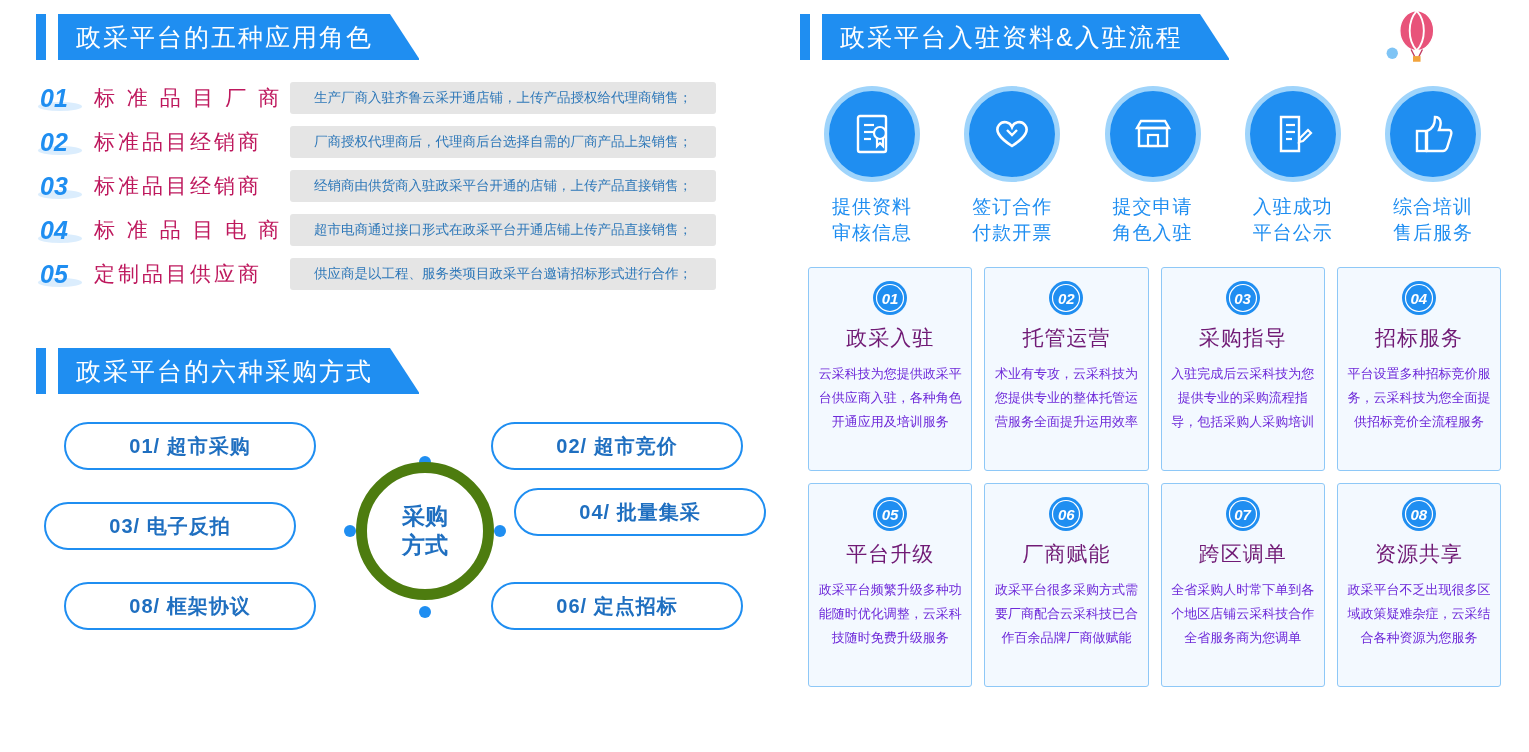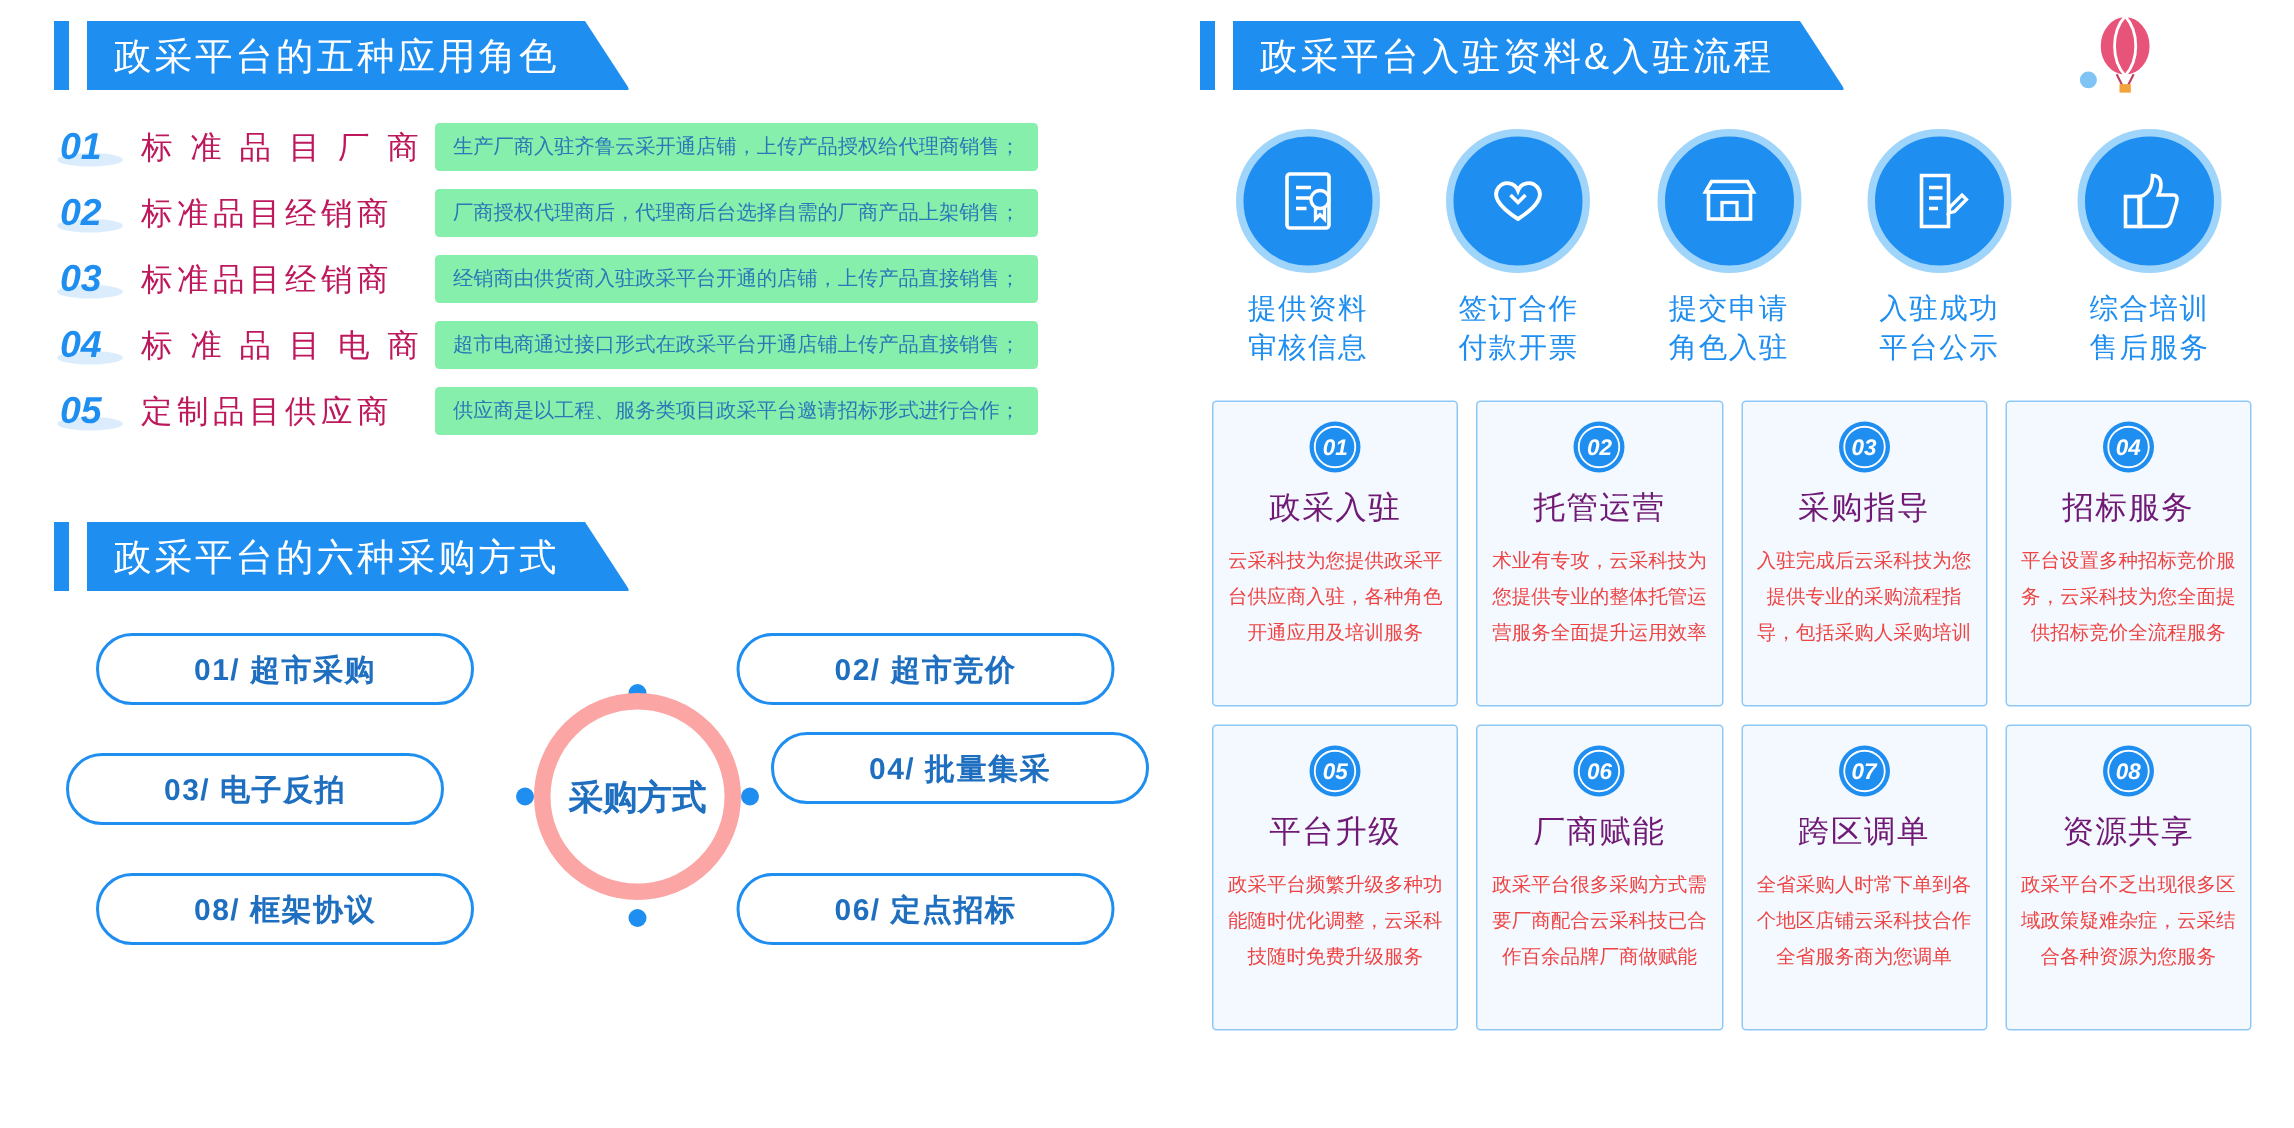--- a/index.html
+++ b/index.html
@@ -39,44 +39,44 @@
   .role-num::after {
     content:""; position:absolute; left: 2px; bottom: 2px;
     width: 44px; height: 9px; border-radius: 50%;
     background: rgba(31,142,241,.16);
   }
   .role-name {
     font-size: 21px; color: #be185d; letter-spacing: 3px;
     width: 196px; white-space: nowrap;
   }
   .role-desc {
-    background: #86efac; color: #2d77b8; font-size: 13.5px;
-    padding: 7px 12px; border-radius: 3px; white-space: nowrap;
+    background: #e5e5e5; color: #2d77b8; font-size: 13.5px;
+    padding: 7px 24px; border-radius: 3px; white-space: nowrap;
   }
 
   
   .ways-head { margin-top: 52px; }
   .ways-wrap { position: relative; height: 250px; margin-top: 26px; }
   .pill {
     position: absolute; border: 2px solid #1f8ef1; border-radius: 26px;
     height: 48px; display: flex; align-items: center; justify-content: center;
     color: #1f6fc0; font-size: 20px; font-weight: bold; letter-spacing: 1px;
     background: #fff; white-space: nowrap; padding: 0 20px;
   }
   .p1 { left: 28px;  top: 2px;   width: 252px; }
   .p2 { left: 455px; top: 2px;   width: 252px; }
   .p3 { left: 8px;   top: 82px;  width: 252px; }
   .p4 { left: 478px; top: 68px;  width: 252px; }
   .p5 { left: 28px;  top: 162px; width: 252px; }
   .p6 { left: 455px; top: 162px; width: 252px; }
 
   .hub {
     position: absolute; left: 320px; top: 42px; width: 138px; height: 138px;
-    border-radius: 50%; border: 11px solid #fca5a5; background: #fff;
-    display: flex; flex-direction: row; align-items: center; justify-content: center;
+    border-radius: 50%; border: 11px solid #4d7c0f; background: #fff;
+    display: flex; flex-direction: column; align-items: center; justify-content: center;
     color: #1f6fc0; font-size: 23px; font-weight: bold; line-height: 1.25;
   }
   .hub-dot { position: absolute; width: 12px; height: 12px; border-radius: 50%; background: #1f8ef1; }
   .hd1 { left: 383px; top: 36px; }
   .hd2 { left: 383px; top: 186px; }
   .hd3 { left: 308px; top: 105px; }
   .hd4 { left: 458px; top: 105px; }
 
   
   .right { width: 729px; padding: 14px 18px 0 0; position: relative; }
@@ -102,21 +102,21 @@
     height: 204px;
   }
   .badge {
     width: 36px; height: 36px; margin: 0 auto 8px auto; position: relative;
     display: flex; align-items: center; justify-content: center;
     color: #fff; font-size: 15px; font-weight: bold; font-style: italic;
   }
   .badge svg { position: absolute; inset: 0; }
   .badge span { position: relative; z-index: 2; }
   .card-title { color: #701a75; font-size: 21px; letter-spacing: 1px; margin-bottom: 10px; }
-  .card-text { color: #ef4444; font-size: 13px; line-height: 1.85; }
+  .card-text { color: #6d28d9; font-size: 13px; line-height: 1.85; }
 </style>
 </head>
 <body>
 
 <div class="page">
 
   <div class="left">
 
     <div class="sec-head">
       <div class="bar"></div>

